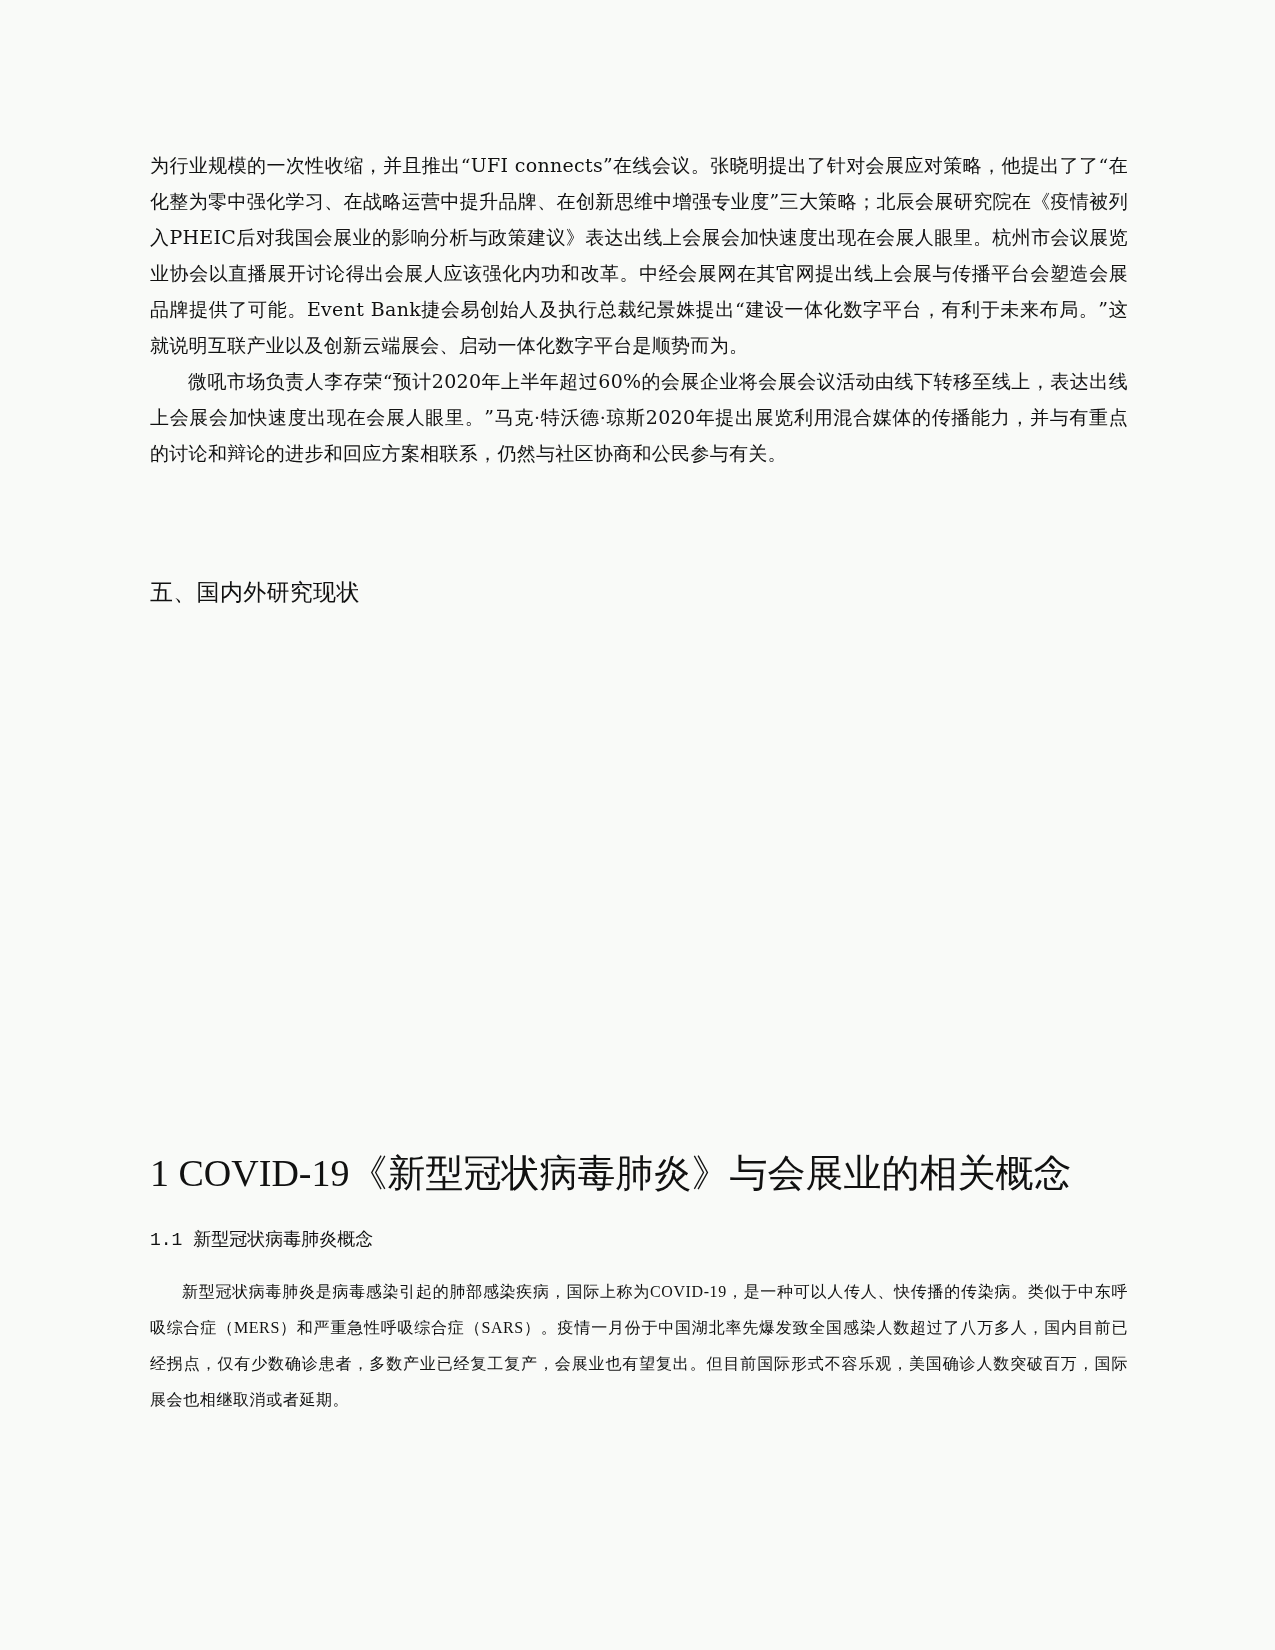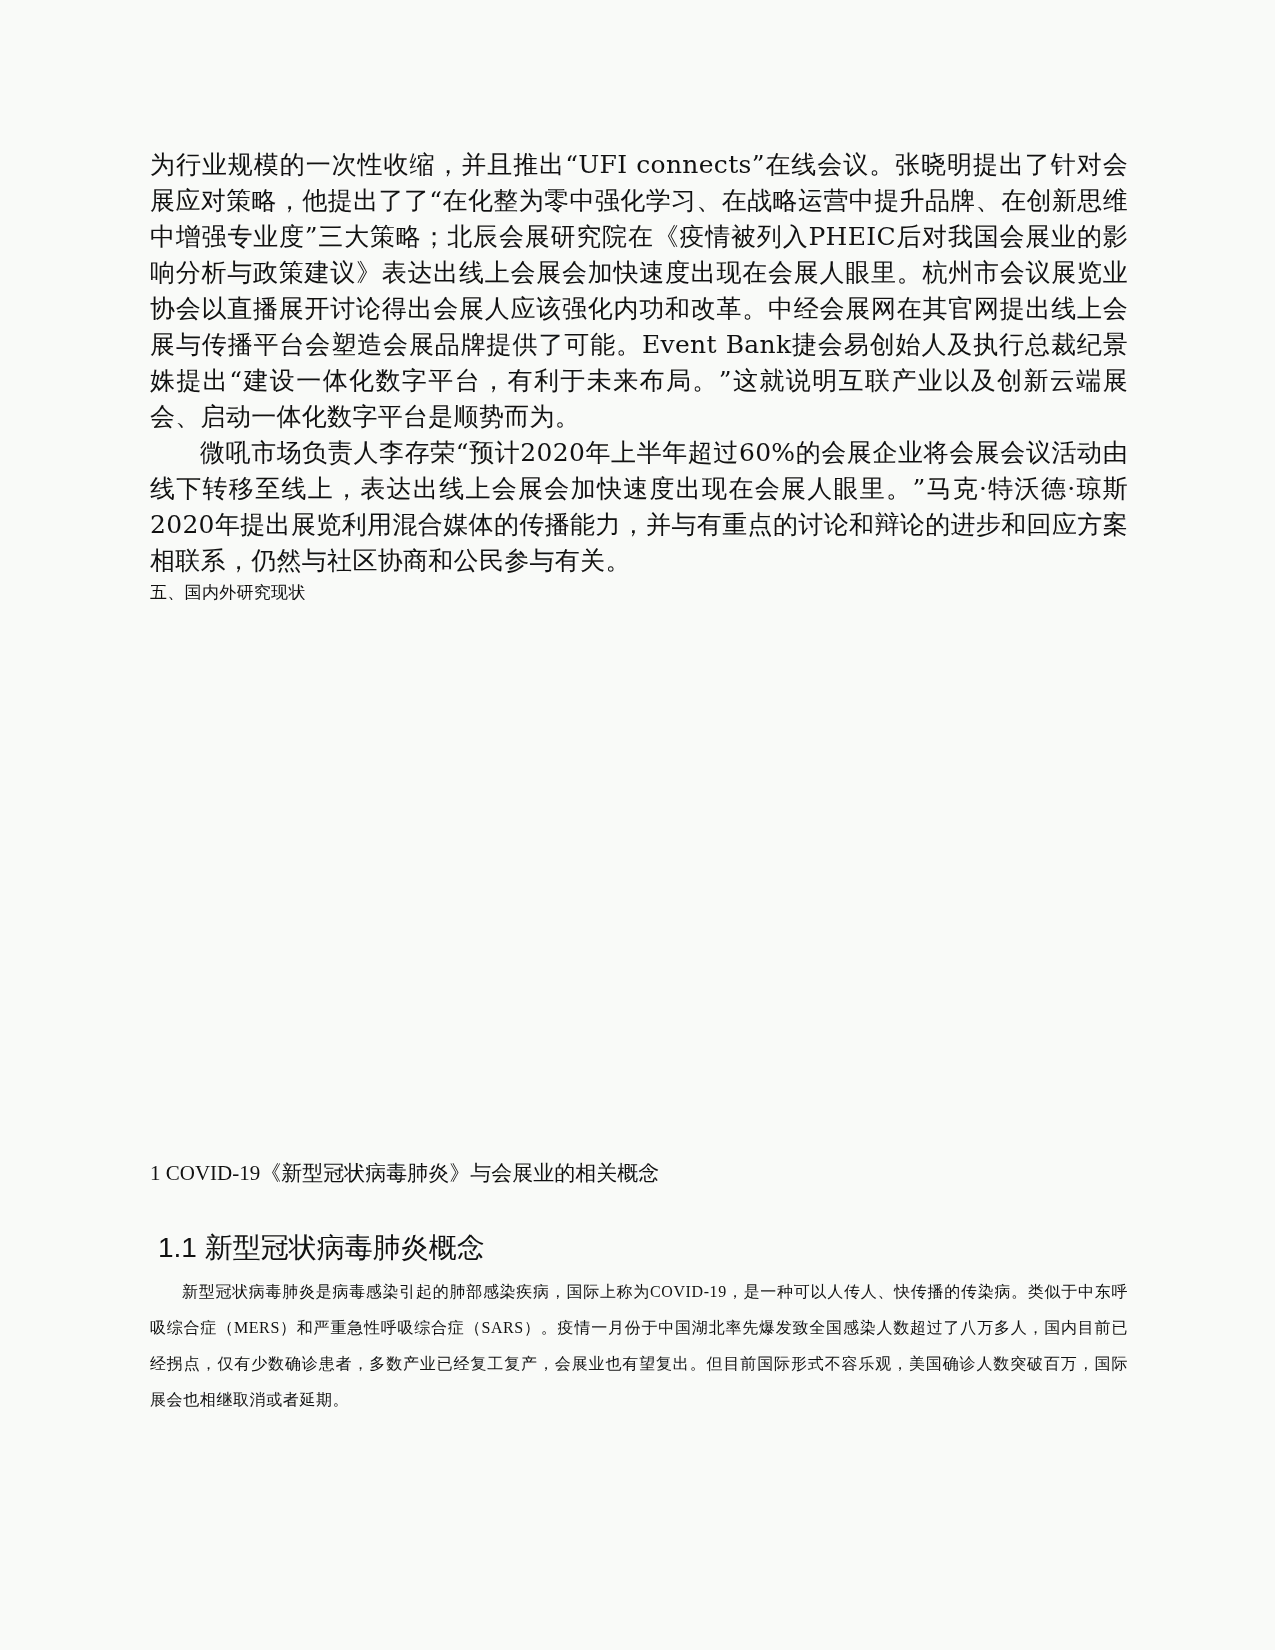--- a/index.html
+++ b/index.html
@@ -20,46 +20,46 @@
       left: 150px;
       top: 0;
       width: 978px;
     }
     .block {
       position: absolute;
       left: 0;
       width: 978px;
     }
     .p {
-      font-size: 25px;
+      font-size: 19px;
       line-height: 36px;
       margin: 0;
       letter-spacing: 0.3px;
       text-align: justify;
       text-align-last: left;
     }
     .p.indent { text-indent: 2em; }
     .sec-title {
-      font-size: 17px;
+      font-size: 23px;
       line-height: 36px;
       margin: 0;
       letter-spacing: 0.3px;
     }
     .h1 {
       font-family: "Liberation Serif", "DejaVu Serif", serif;
-      font-size: 21px;
+      font-size: 38px;
       line-height: 40px;
       margin: 0;
       font-weight: normal;
     }
     .h2 {
-      font-family: Liberation Sans, sans-serif;
-      font-size: 28px;
+      font-family: Liberation Mono, monospace;
+      font-size: 18px;
       line-height: 36px;
-      margin: 8px;
+      margin: 0;
       font-weight: normal;
     }
     .p2 {
       font-family: "Liberation Serif", "DejaVu Serif", serif;
       font-size: 16px;
       line-height: 36px;
       margin: 0;
       letter-spacing: 0.6px;
       text-align: justify;
       text-indent: 2em;

